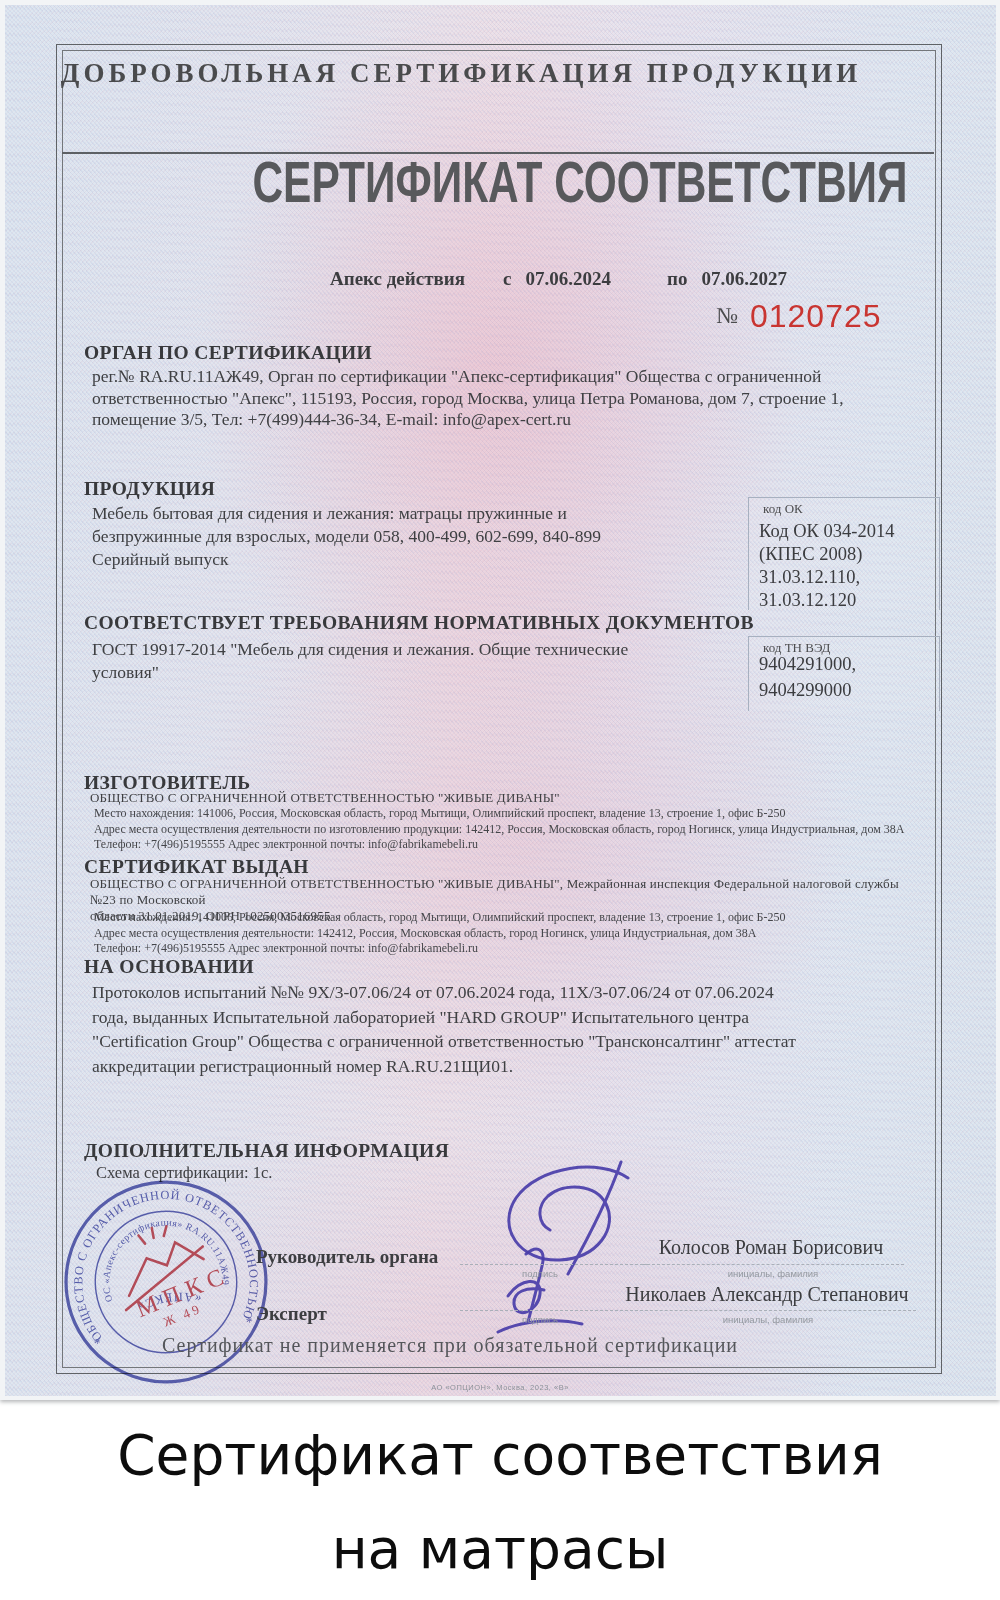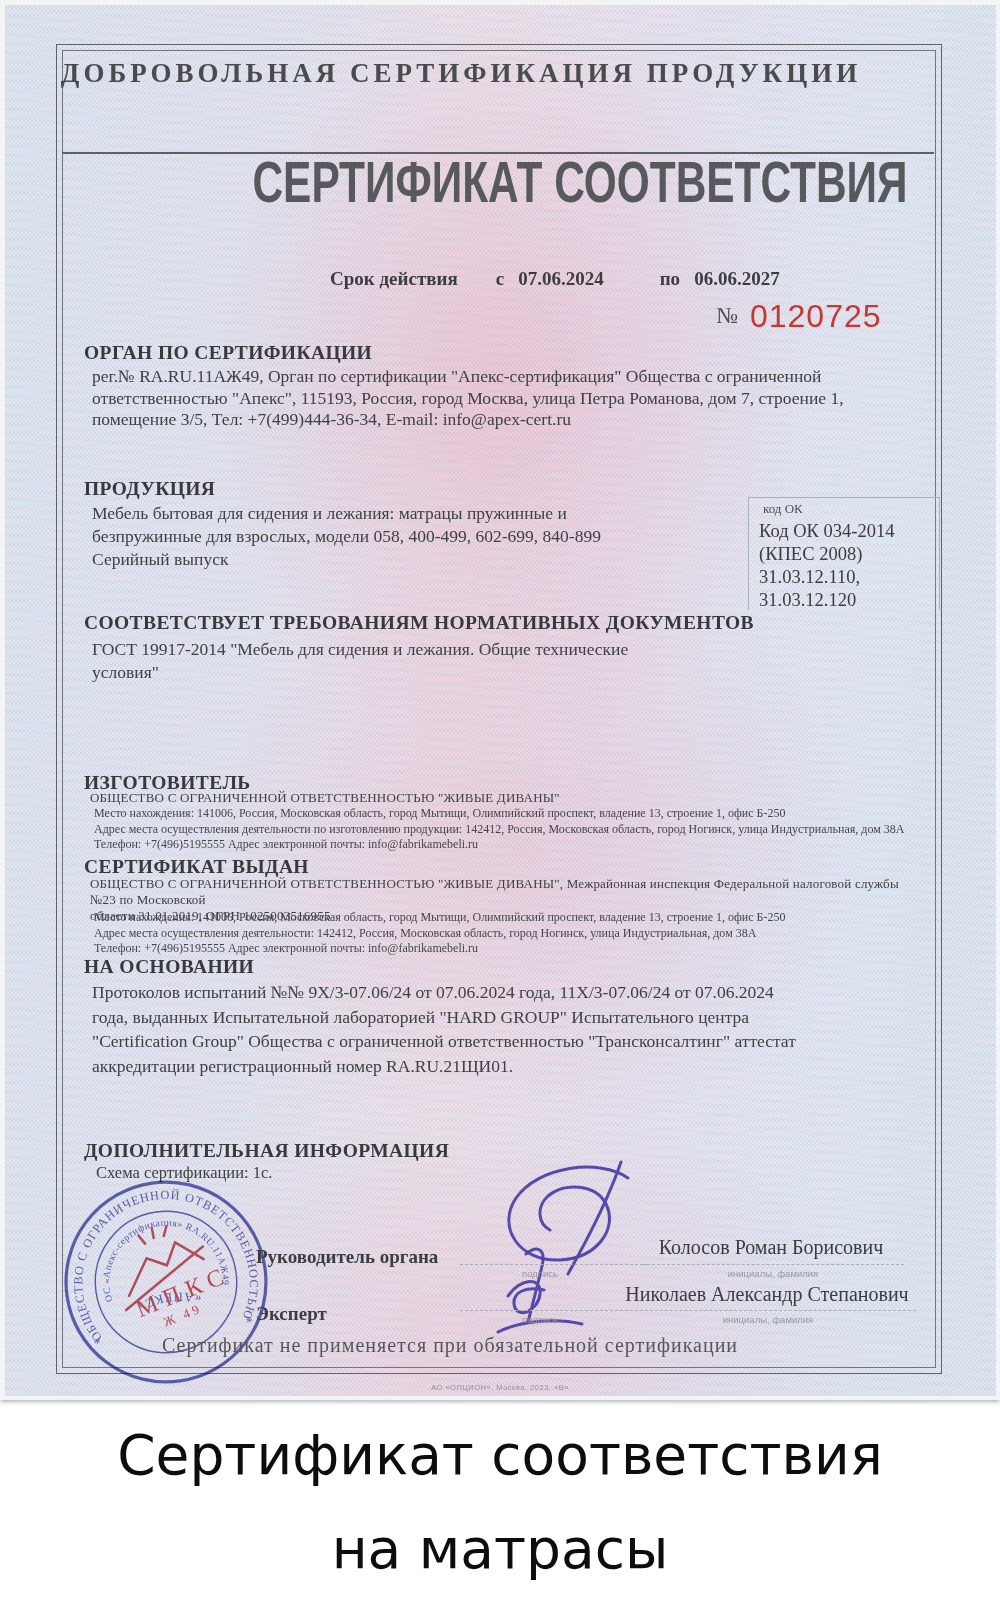--- a/index.html
+++ b/index.html
@@ -106,21 +106,21 @@
     <div class="band-sep"></div>
 
     <div class="band-title">ДОБРОВОЛЬНАЯ СЕРТИФИКАЦИЯ ПРОДУКЦИИ</div>
 
     <svg class="main-title" width="700" height="62">
       <text x="350" y="48" text-anchor="middle" textLength="655" lengthAdjust="spacingAndGlyphs">СЕРТИФИКАТ СООТВЕТСТВИЯ</text>
     </svg>
 
 
     <div class="validity">
-      <span>Срок действия</span><span class="w-from">с</span><span class="d-from">07.06.2024</span><span class="w-to">по</span><span class="d-to">06.06.2027</span>
+      <span>Апекс действия</span><span class="w-from">с</span><span class="d-from">07.06.2024</span><span class="w-to">по</span><span class="d-to">07.06.2027</span>
     </div>
 
     <div class="blank-no">
       <span class="sign">№</span><span class="digits">0120725</span>
     </div>
 
     <div class="h1 organ-h">ОРГАН ПО СЕРТИФИКАЦИИ</div>
     <div class="body-lg organ-b">
       <div>рег.№ RA.RU.11АЖ49, Орган по сертификации "Апекс-сертификация" Общества с ограниченной</div>
       <div>ответственностью "Апекс", 115193, Россия, город Москва, улица Петра Романова, дом 7, строение 1,</div>
@@ -140,20 +140,27 @@
         <div>(КПЕС 2008)</div>
         <div>31.03.12.110,</div>
         <div>31.03.12.120</div>
       </div>
     </div>
 
     <div class="h1 conf-h">СООТВЕТСТВУЕТ ТРЕБОВАНИЯМ НОРМАТИВНЫХ ДОКУМЕНТОВ</div>
     <div class="body-lg conf-b">
       <div>ГОСТ 19917-2014 "Мебель для сидения и лежания. Общие технические</div>
       <div>условия"</div>
+    </div>
+    <div class="code-box code-tnved">
+      <div class="code-label">код ТН ВЭД</div>
+      <div class="code-lines">
+        <div>9404291000,</div>
+        <div>9404299000</div>
+      </div>
     </div>
 
     <div class="h1 manuf-h">ИЗГОТОВИТЕЛЬ</div>
     <div class="small-org manuf-org">ОБЩЕСТВО С ОГРАНИЧЕННОЙ ОТВЕТСТВЕННОСТЬЮ  "ЖИВЫЕ ДИВАНЫ"</div>
     <div class="small-lines manuf-b">
       <div>Место нахождения: 141006, Россия, Московская область, город Мытищи, Олимпийский проспект, владение 13, строение 1, офис Б-250</div>
       <div>Адрес места осуществления деятельности по изготовлению продукции: 142412, Россия, Московская область, город Ногинск, улица Индустриальная, дом 38А</div>
       <div>Телефон: +7(496)5195555 Адрес электронной почты: info@fabrikamebeli.ru</div>
     </div>
 

